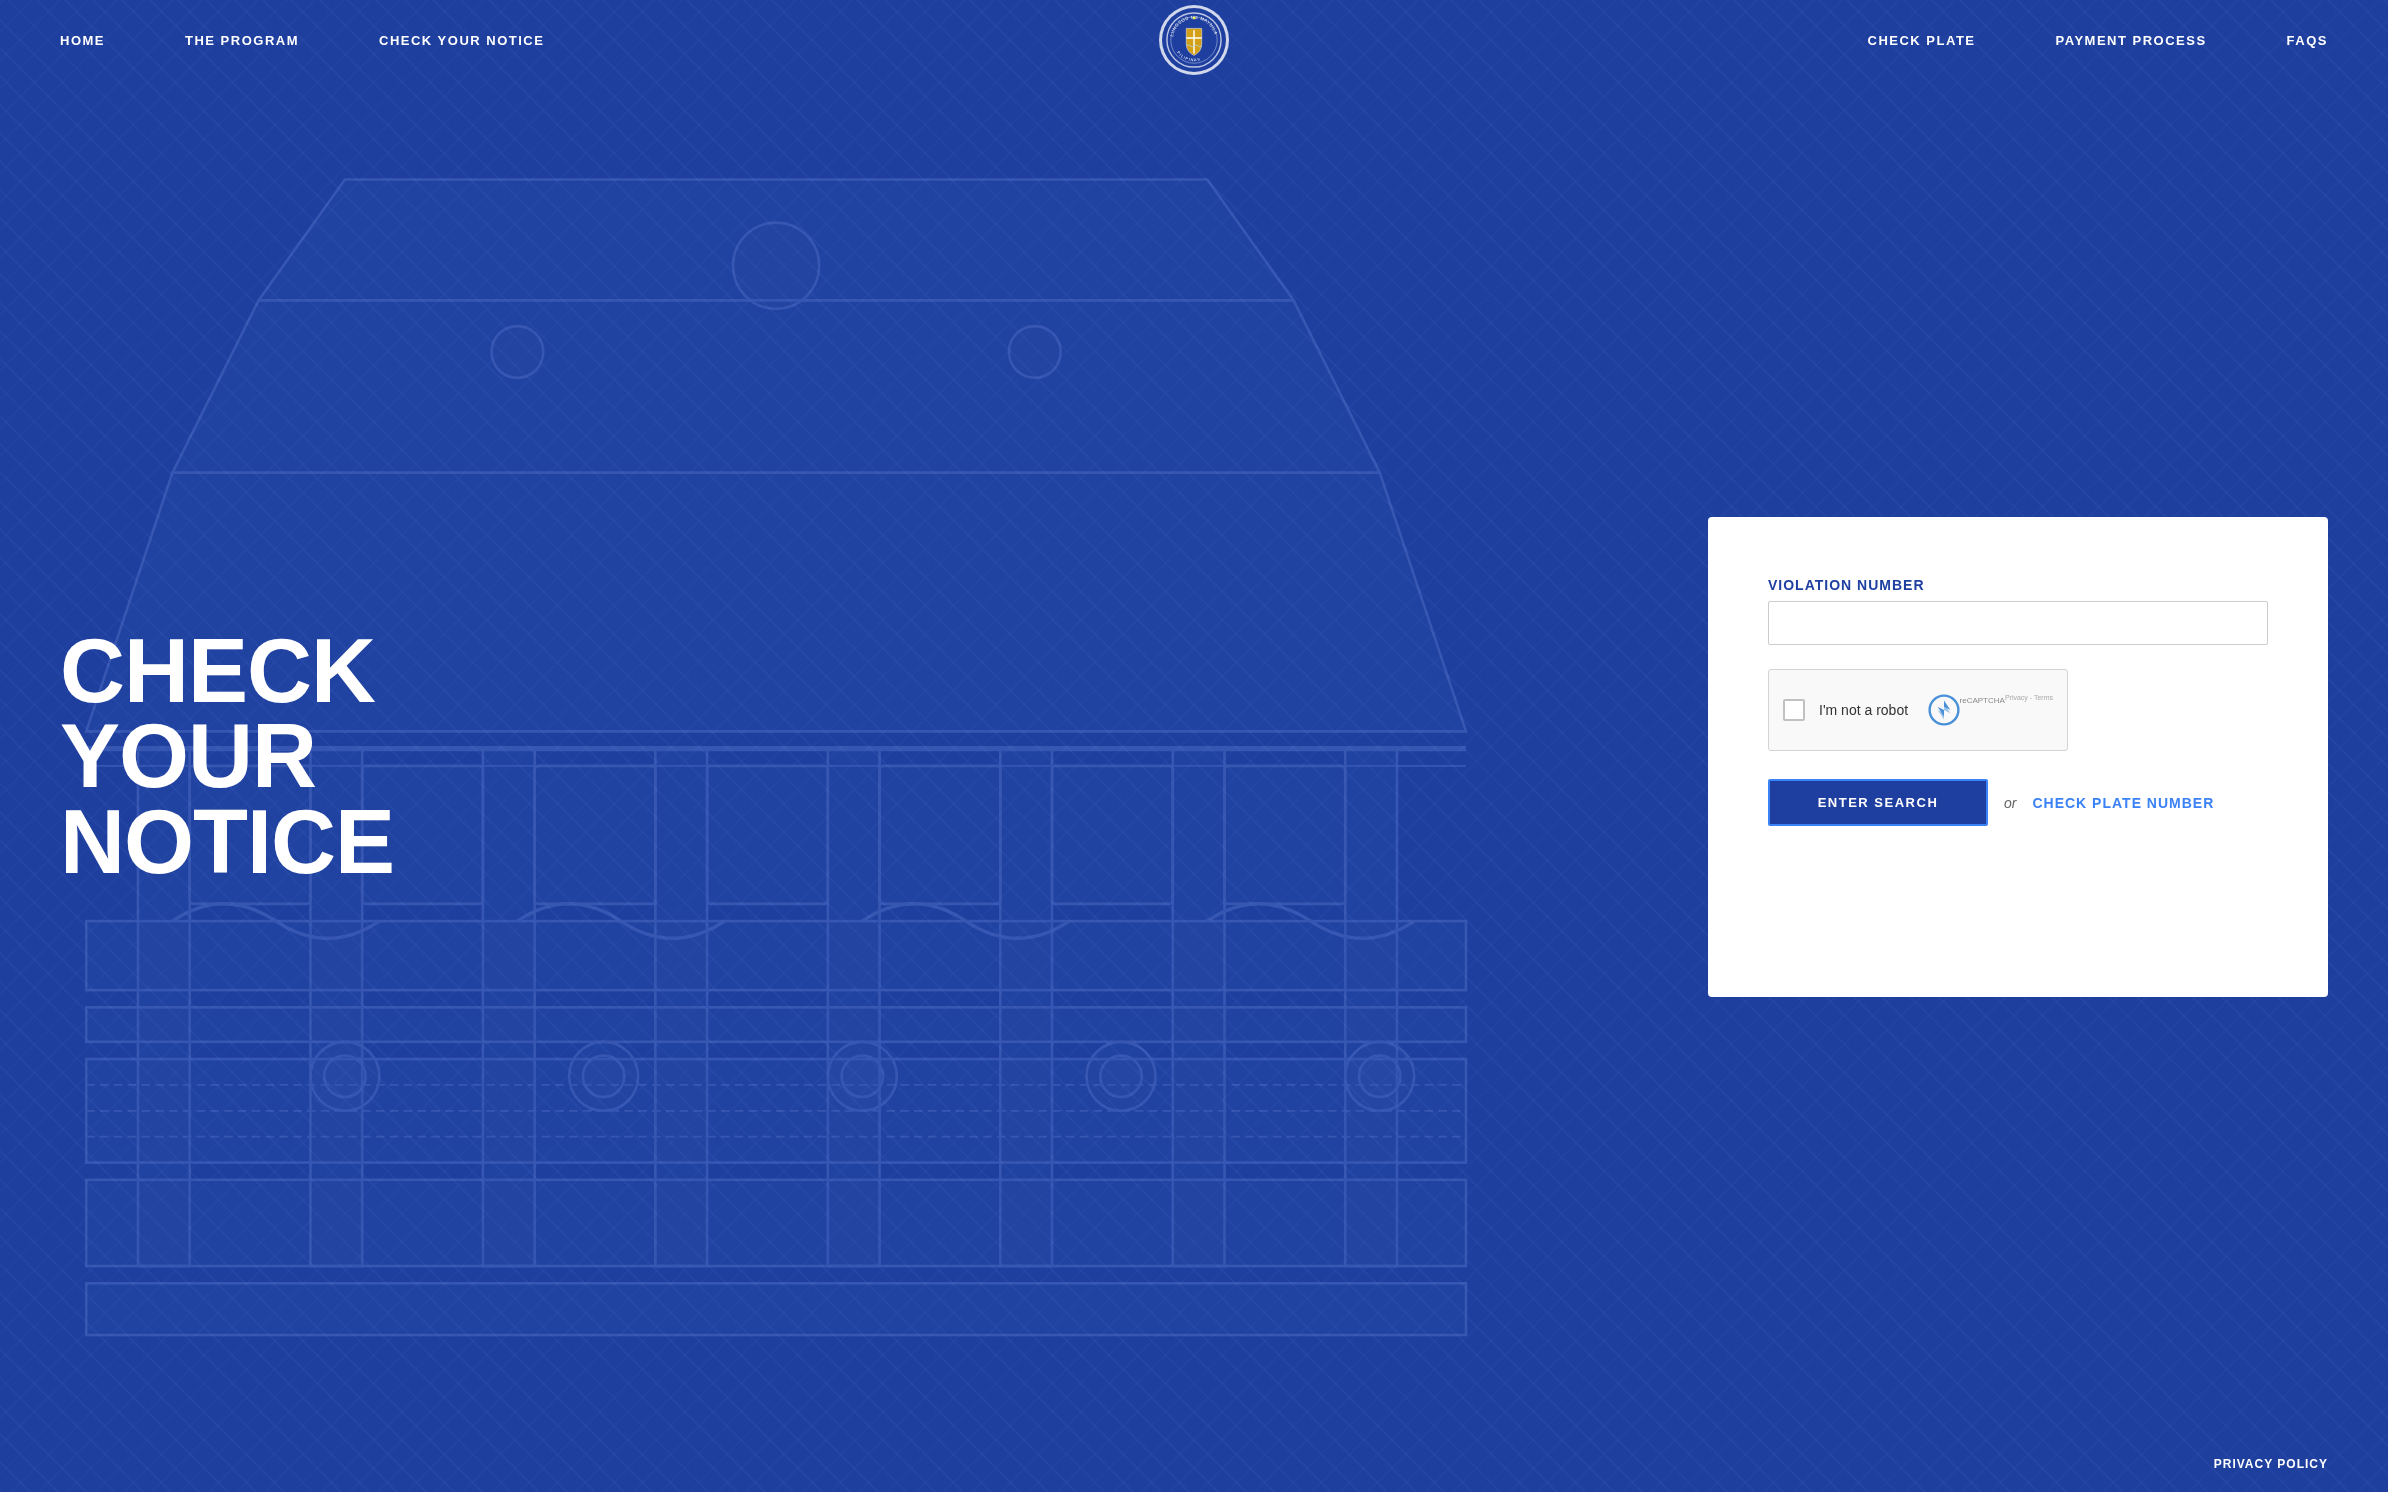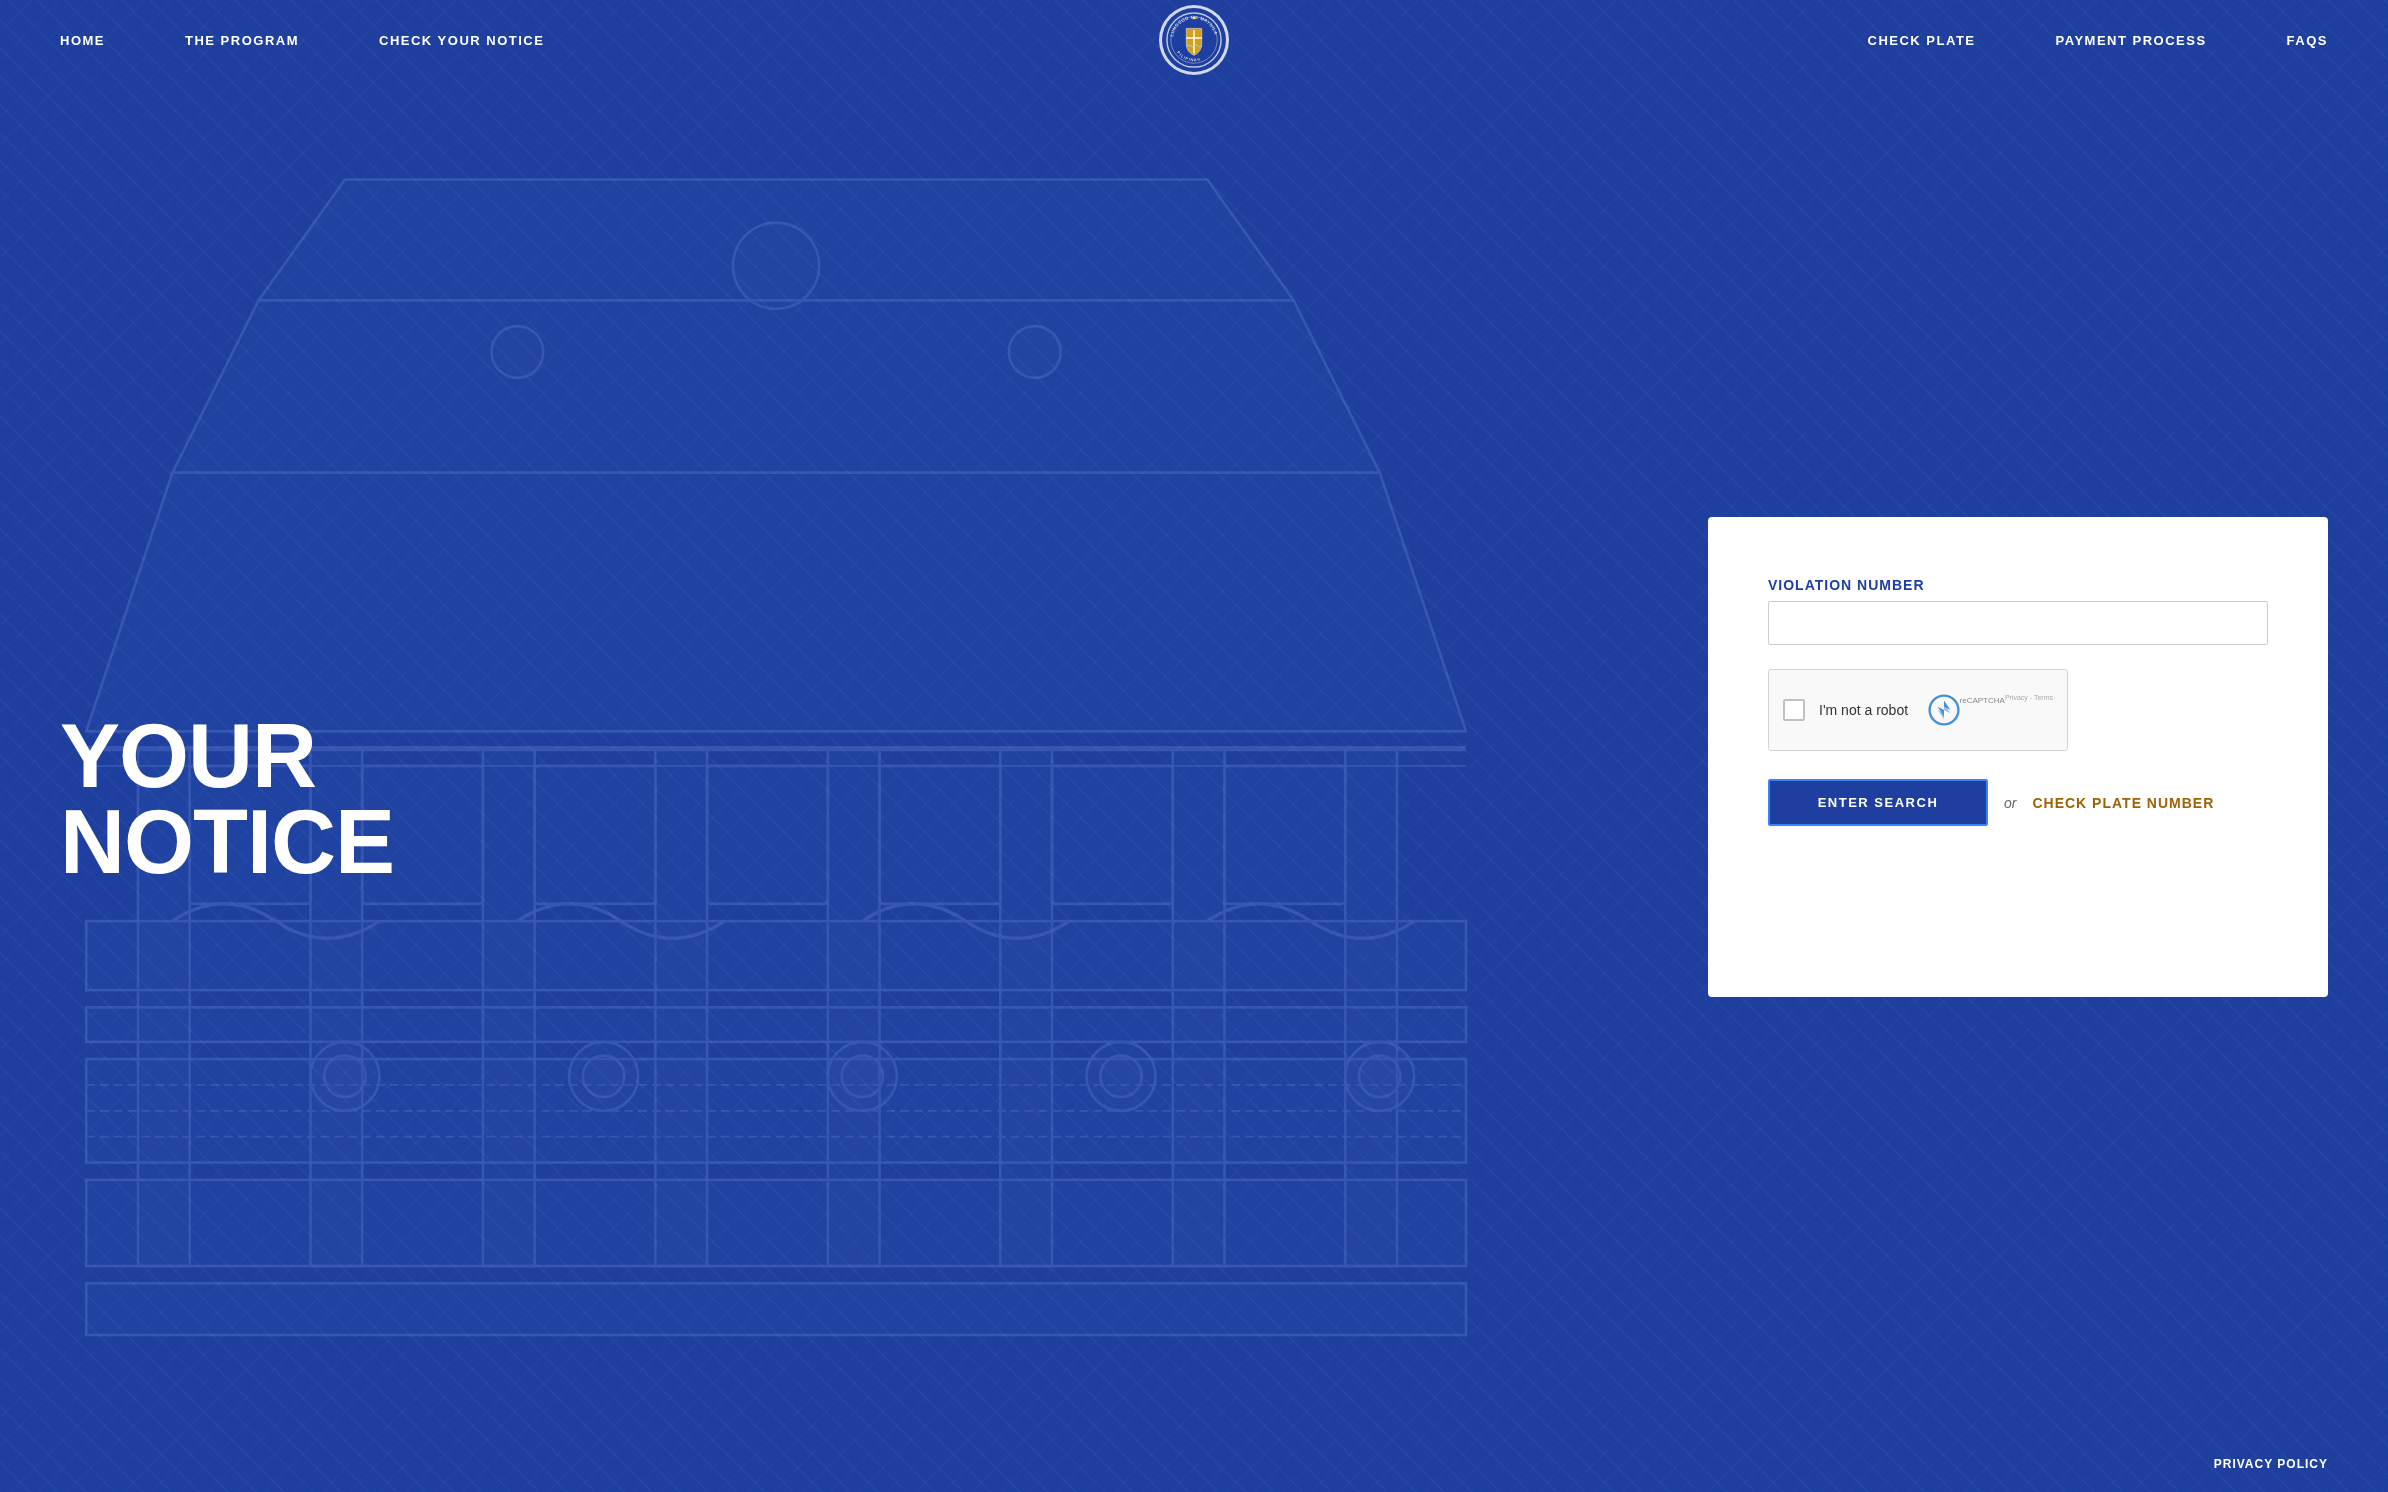--- a/index.html
+++ b/index.html
@@ -258,21 +258,21 @@
 
     .or-text {
       font-size: 14px;
       color: #666;
       font-style: italic;
     }
 
     .check-plate-link {
       font-size: 14px;
       font-weight: 600;
-      color: #a16207;
+      color: #3b82f6;
       text-transform: uppercase;
       letter-spacing: 1px;
       cursor: pointer;
       text-decoration: none;
       text-align: center;
     }
 
     
     footer {
       padding: 20px 60px;
@@ -417,21 +417,21 @@
         <a class="nav-item">PAYMENT PROCESS</a>
         <a class="nav-item">FAQs</a>
       </div>
     </div>
   </nav>
 
   <main>
 
     <div class="hero-text">
       <h1 class="hero-title">
-        <br>
+        <span>CHECK</span><br>
         <span>YOUR</span><br>
         <span>NOTICE</span>
       </h1>
     </div>
 
     <div class="form-card">
 
       <div class="form-group">
         <label class="form-label">VIOLATION NUMBER</label>
         <input class="form-input" type="text" placeholder="" style="">

